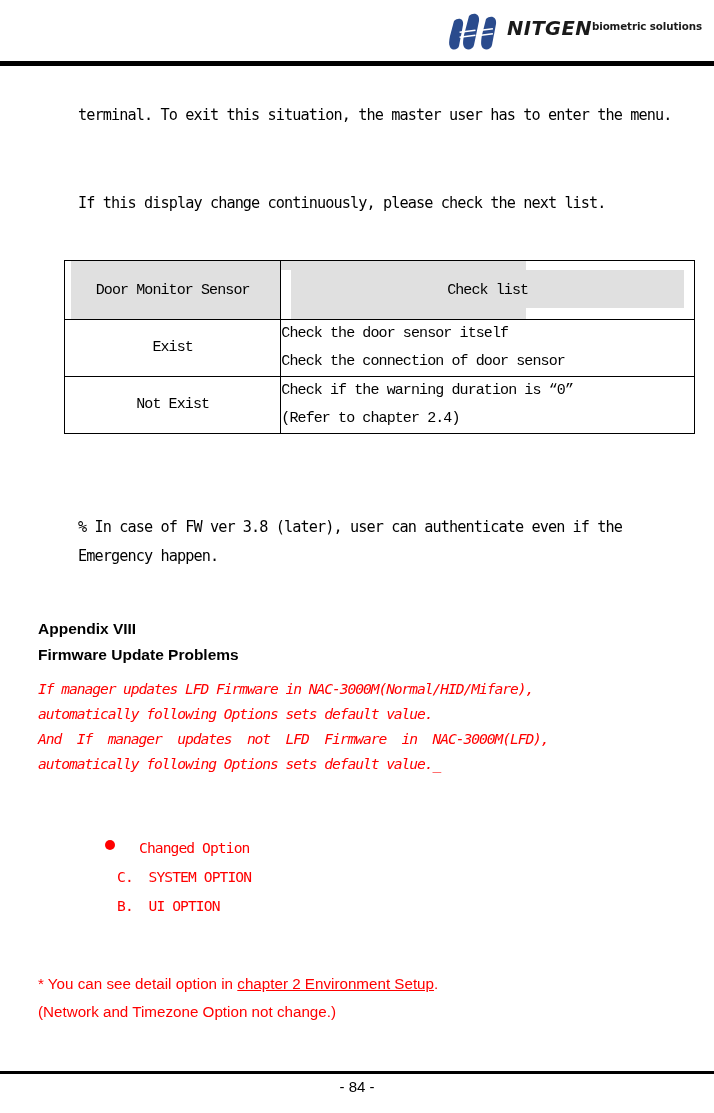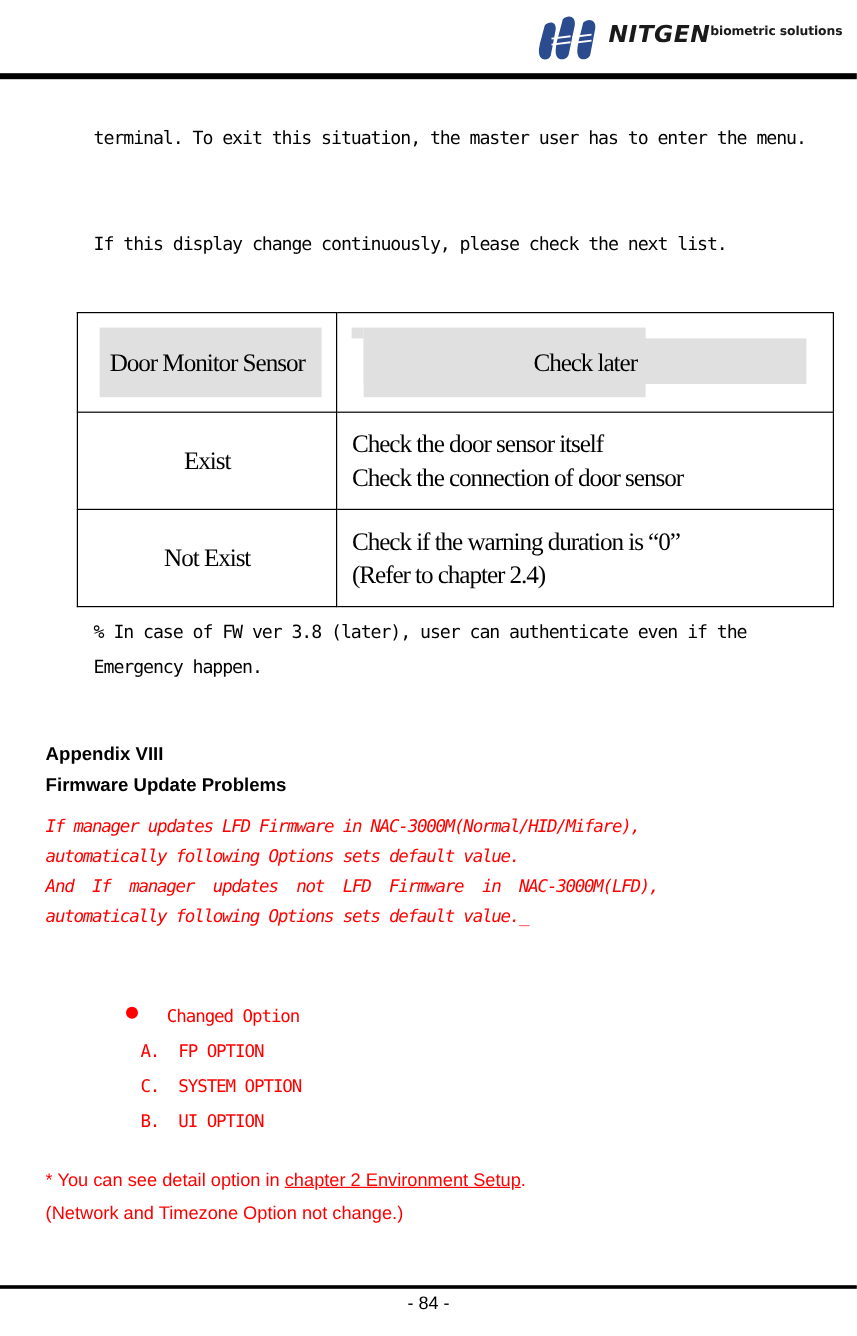--- a/index.html
+++ b/index.html
@@ -100,24 +100,24 @@
   #checklist-table {
     position: absolute;
     left: 64px;
     top: 194px;
     width: 631px;
     border-collapse: collapse;
     table-layout: fixed;
   }
   #checklist-table td {
     border: 1px solid #000000;
-    padding: 12px;
+    padding: 0;
     vertical-align: middle;
-    font-family: Liberation Serif, serif;
-    font-size: 21px;
+    font-family: Liberation Mono, monospace;
+    font-size: 15px;
     letter-spacing: -0.9px;
     line-height: 28px;
     color: #000000;
   }
   .col-sensor { width: 216px; }
   .col-check  { width: 413px; }
 
   .cell-center {
     text-align: center;
   }
@@ -345,21 +345,21 @@
             <span id="hl-sensor"></span>
             <span class="hl-text two-line">Door Monitor
 Sensor</span>
           </span>
         </td>
         <td class="cell-center cell-pad-head">
           <span class="hl-wrap">
             <span id="hl-check-tall"></span>
             <span id="hl-check-notch"></span>
             <span id="hl-check-band"></span>
-            <span class="hl-text">Check later</span>
+            <span class="hl-text">Check list</span>
           </span>
         </td>
       </tr>
       <tr>
         <td class="cell-center cell-pad-body">Exist</td>
         <td class="cell-left cell-pad-body" style="white-space:pre-line;">Check the door sensor itself
 Check the connection of door sensor</td>
       </tr>
       <tr>
         <td class="cell-center cell-pad-body">Not Exist</td>
@@ -377,21 +377,20 @@
   <p class="red-mono" id="red-intro">If manager updates LFD Firmware in NAC-3000M(Normal/HID/Mifare),
 automatically following Options sets default value.
 And  If  manager  updates  not  LFD  Firmware  in  NAC-3000M(LFD),
 automatically following Options sets default value._</p>
 
   <div id="changed-option-list">
     <div class="bullet-row">
       <span class="bullet-dot"></span>
       <span>Changed Option</span>
     </div>
-    <div class="sub-row">A.  FP OPTION</div>
     <div class="sub-row">C.  SYSTEM OPTION</div>
     <div class="sub-row">B.  UI OPTION</div>
   </div>
 
   <div class="red-sans" id="red-detail">
     <span>* You can see detail option in </span><a id="chapter-link" href="#">chapter 2 Environment Setup</a><span>.</span>
   </div>
 
   <div class="red-sans" id="red-network">(Network and Timezone Option not change.)</div>
 </div>

